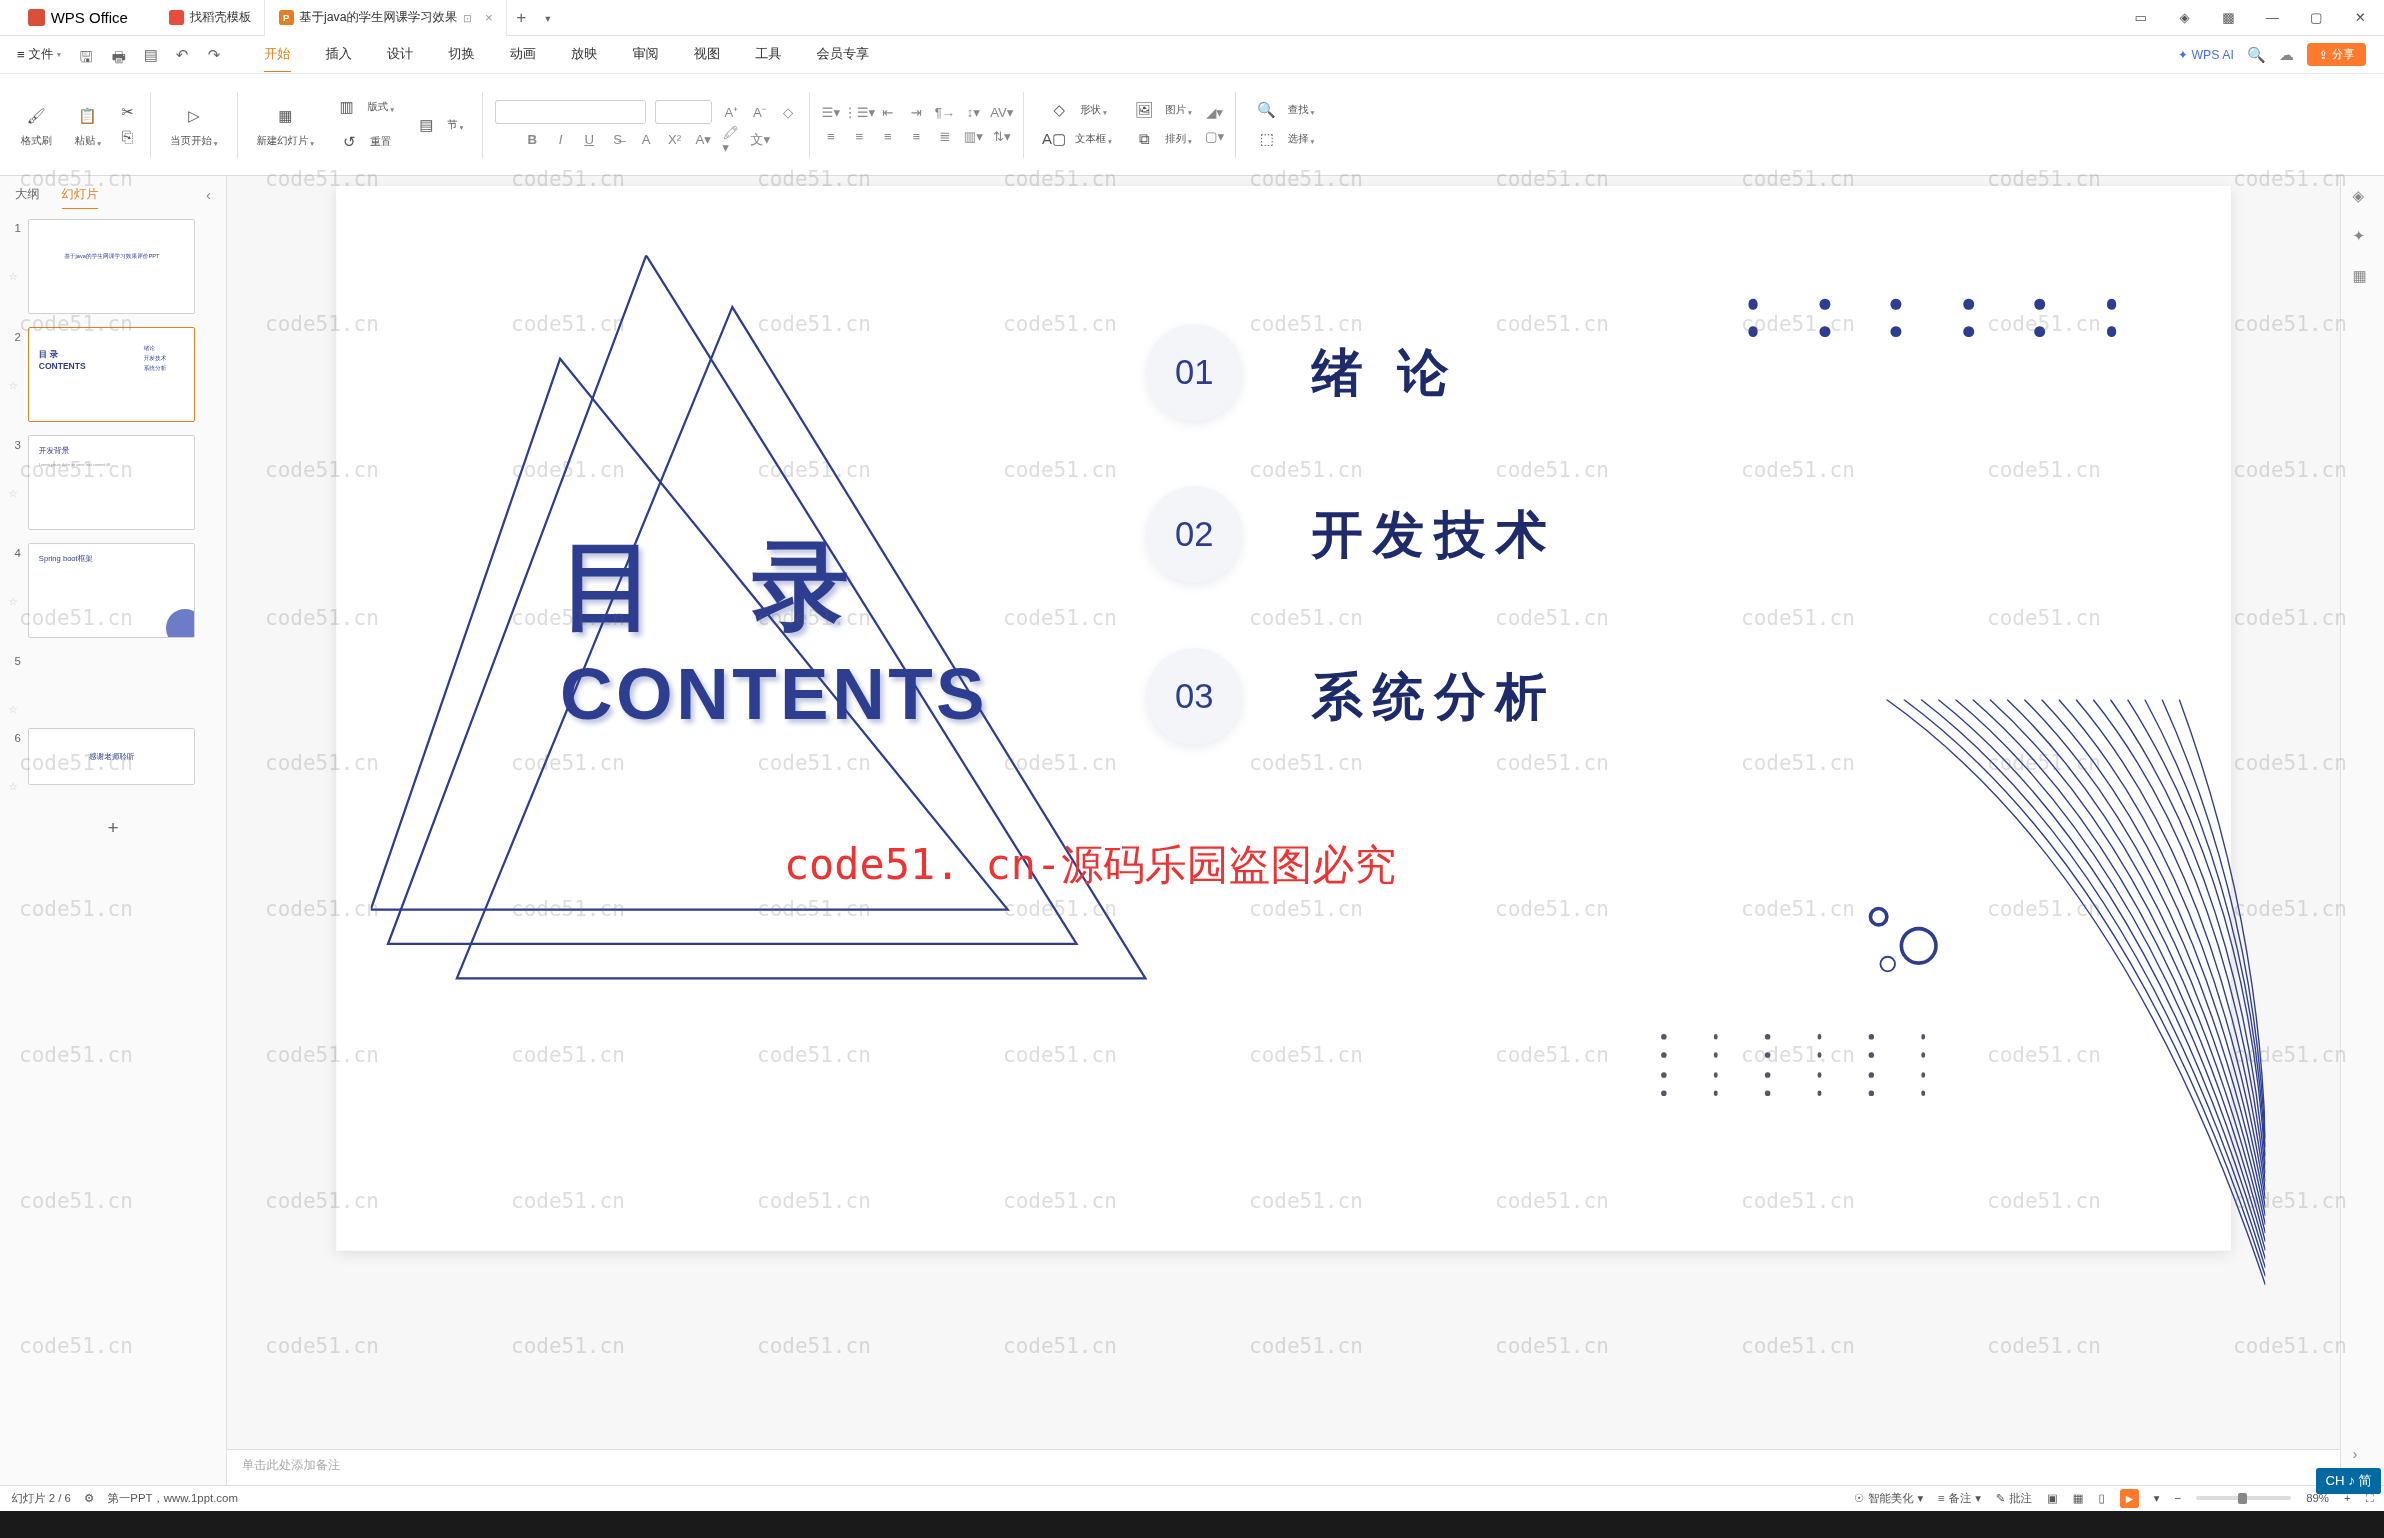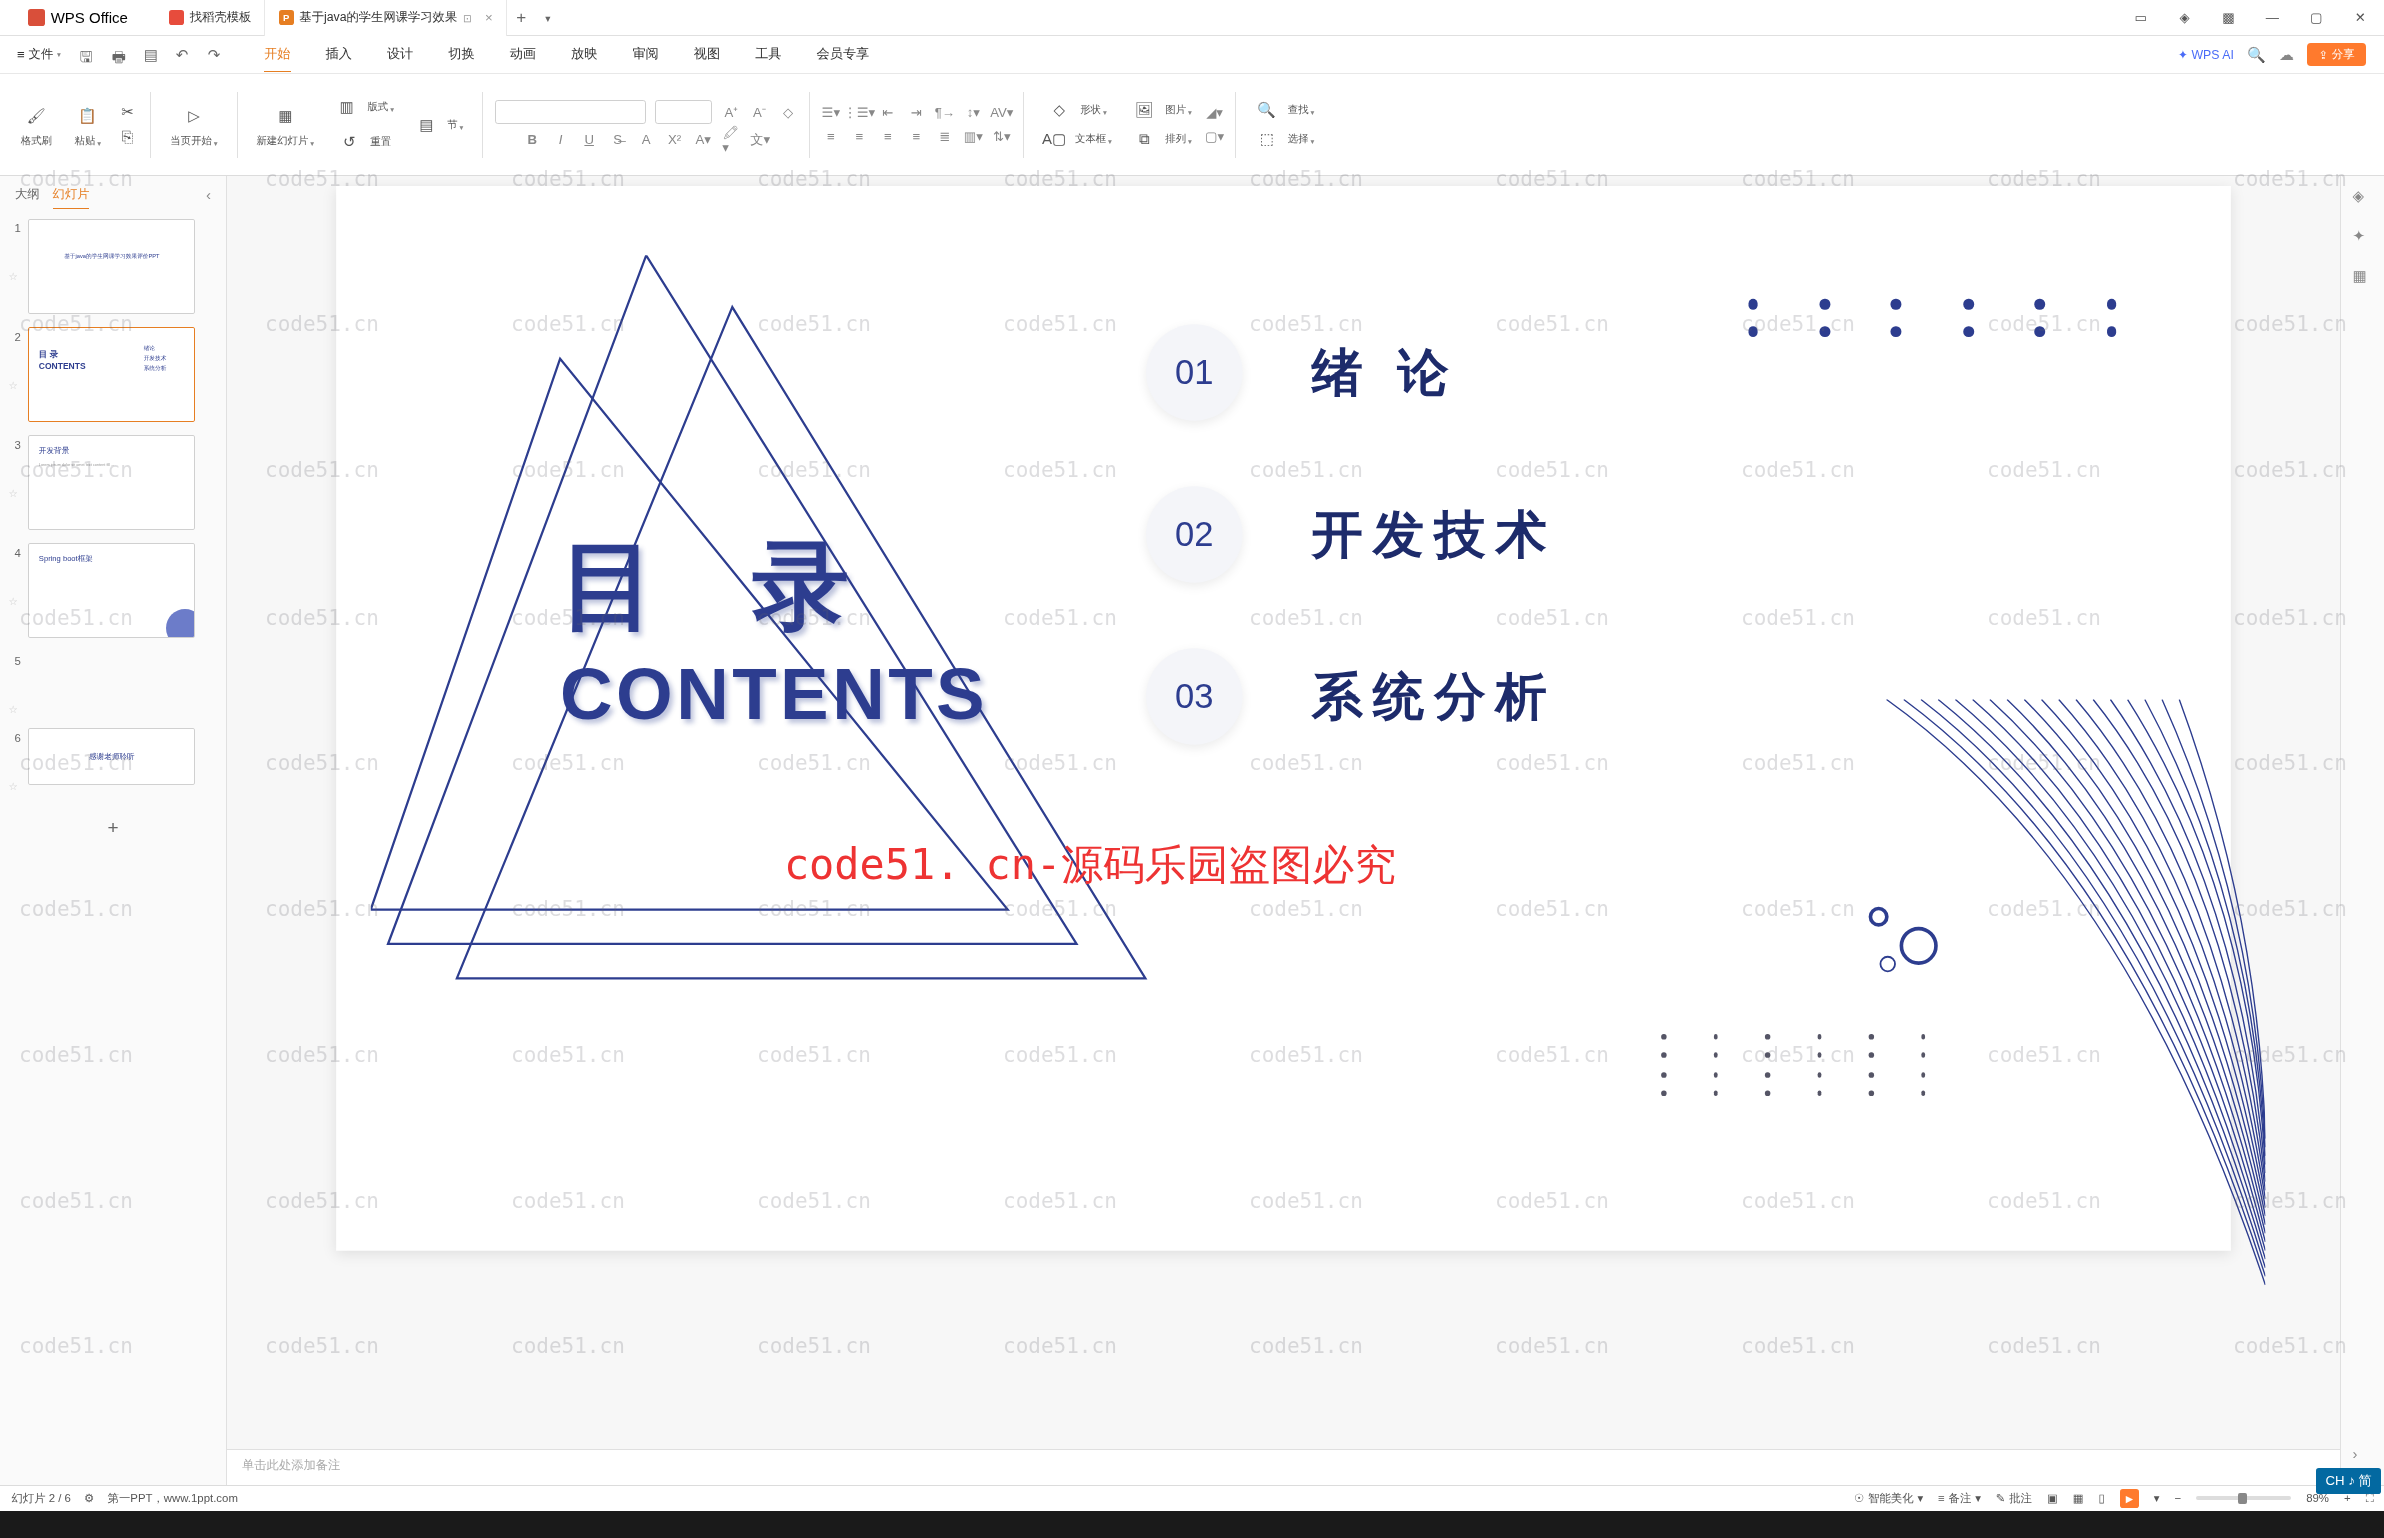--- a/index.html
+++ b/index.html
@@ -43,21 +43,21 @@
 .font-select { width: 151px; height: 24.6px; border: 0.9px solid #d0d0d0; border-radius: 2.8px; font-size: 11.4px; padding: 0 5.7px; color: #888; }
 .size-select { width: 57px; height: 24.6px; border: 0.9px solid #d0d0d0; border-radius: 2.8px; font-size: 11.4px; color: #888; }
 .fmt-row { display: flex; gap: 9.5px; align-items: center; }
 .fmt-btn { width: 19px; height: 19px; color: #888; font-size: 13.2px; display: flex; align-items: center; justify-content: center; }
 
 
 .main { display: flex; height: calc(1539px - 36px - 38px - 102px - 28px - 26.5px); }
 
 
 .side { width: 227px; background: #fafafa; border-right: 0.9px solid #e0e0e0; display: flex; flex-direction: column; }
-.side-tabs { display: flex; padding: 9.5px 15px 0; gap: 13px; }
+.side-tabs { display: flex; padding: 9.5px 15px 0; gap: 22px; }
 .side-tab { font-size: 12.3px; color: #666; padding-bottom: 5.7px; }
 .side-tab.active { color: #e67e22; border-bottom: 1.9px solid #e67e22; }
 .side-collapse { margin-left: auto; color: #888; }
 .thumbs { flex: 1; overflow-y: auto; padding: 9.5px 7.6px; }
 .thumb-row { display: flex; gap: 7.6px; margin-bottom: 13.2px; align-items: flex-start; }
 .thumb-num { width: 13.2px; font-size: 11.4px; color: #666; text-align: right; padding-top: 3.8px; }
 .thumb-star { width: 11.4px; color: #ccc; font-size: 10.4px; padding-top: 26.5px; }
 .thumb { width: 167px; height: 95px; background: #fff; border: 0.9px solid #d0d0d0; border-radius: 1.9px; font-size: 6.6px; padding: 5.7px; position: relative; overflow: hidden; }
 .thumb.selected { border: 1.9px solid #e67e22; }
 .thumb-add { text-align: center; padding: 11.4px; color: #666; font-size: 19px; }

